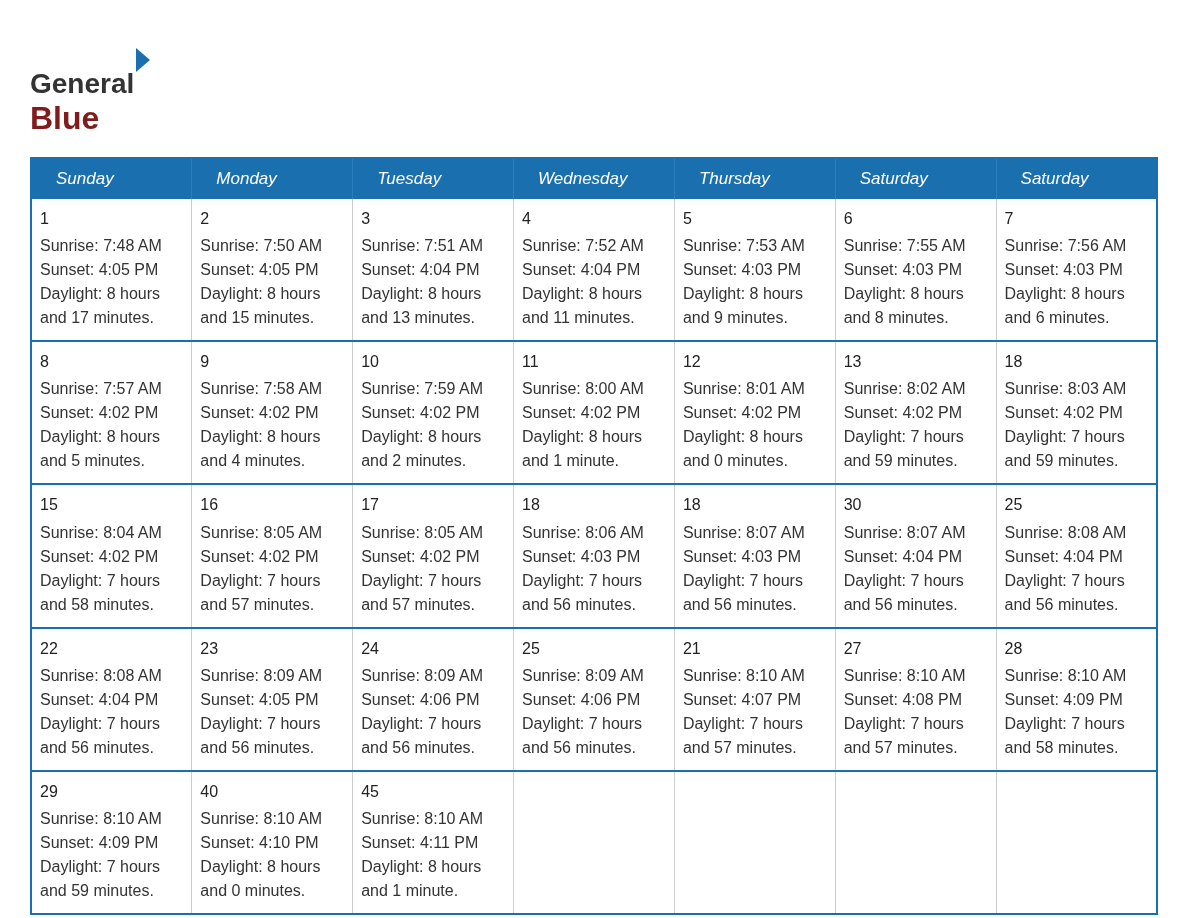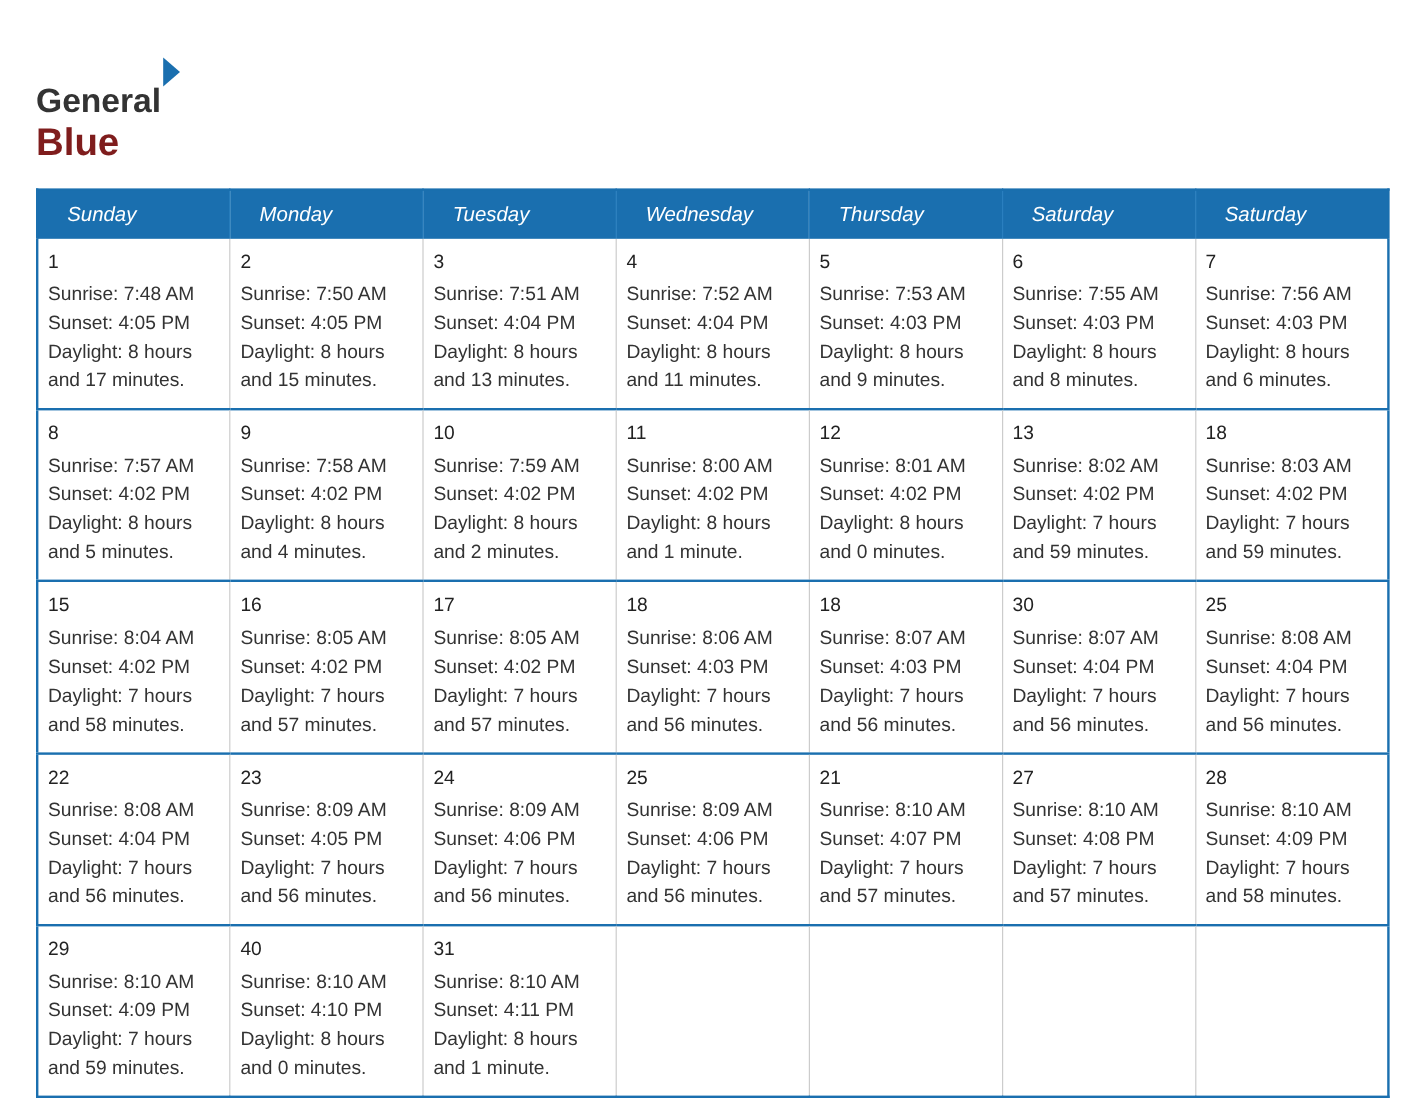--- a/index.html
+++ b/index.html
@@ -263,21 +263,21 @@
       <tr>
         <td>
           <span class="day-number">29</span>
           <span class="day-info">Sunrise: 8:10 AM<br>Sunset: 4:09 PM<br>Daylight: 7 hours and 59 minutes.</span>
         </td>
         <td>
           <span class="day-number">40</span>
           <span class="day-info">Sunrise: 8:10 AM<br>Sunset: 4:10 PM<br>Daylight: 8 hours and 0 minutes.</span>
         </td>
         <td>
-          <span class="day-number">31</span>
+          <span class="day-number">45</span>
           <span class="day-info">Sunrise: 8:10 AM<br>Sunset: 4:11 PM<br>Daylight: 8 hours and 1 minute.</span>
         </td>
         <td class="empty-cell"></td>
         <td class="empty-cell"></td>
         <td class="empty-cell"></td>
         <td class="empty-cell"></td>
       </tr>
     </tbody>
 </table>
 

